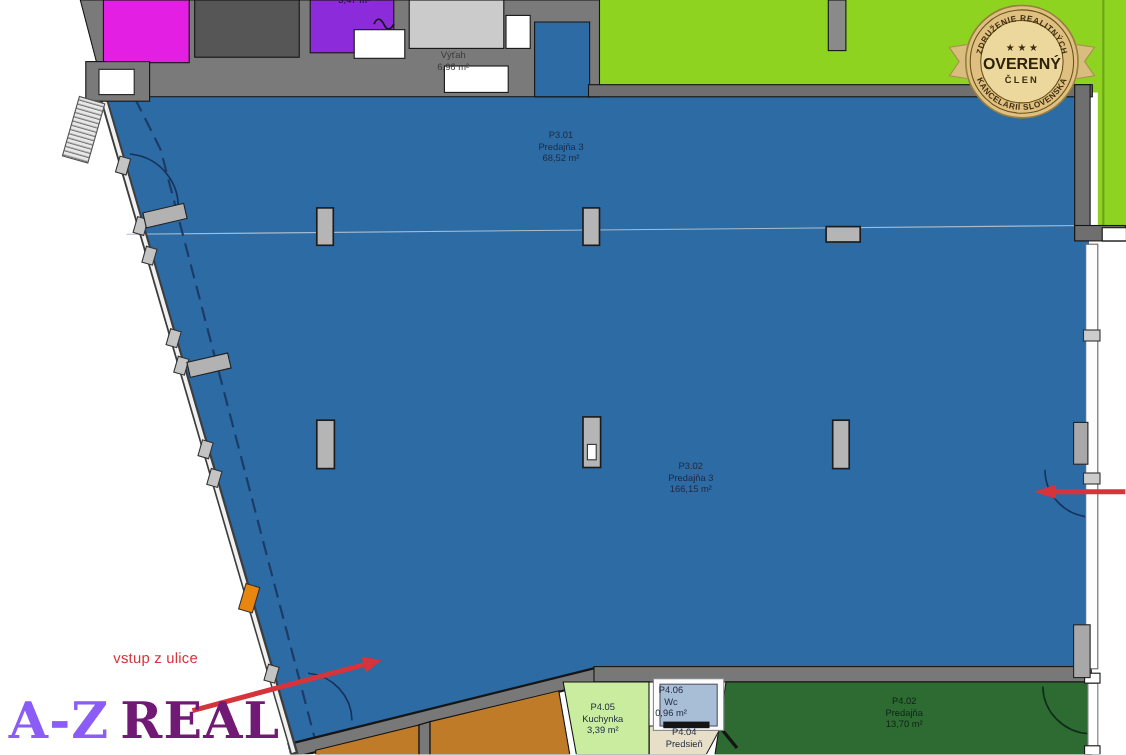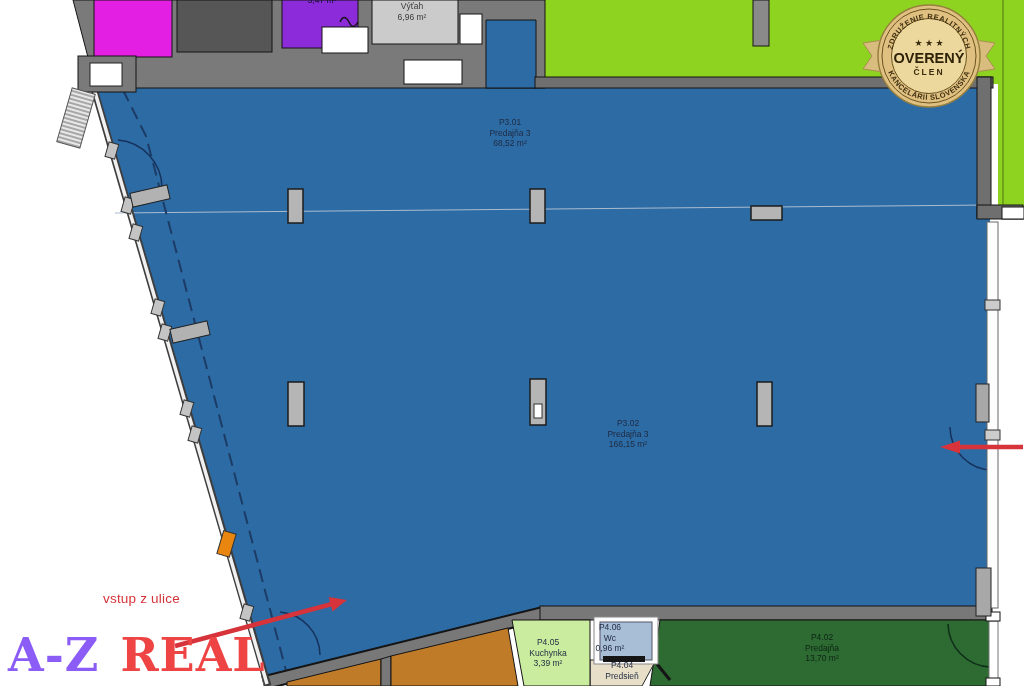--- a/index.html
+++ b/index.html
@@ -2,27 +2,27 @@
 <html><head>
 <meta charset="utf-8">
 <style>
   html,body{margin:0;padding:0;background:#ffffff;}
   .stage{position:relative;width:1024px;height:686px;overflow:hidden;background:#ffffff;
          font-family:"Liberation Sans",sans-serif;}
   .stage svg.plan{position:absolute;left:0;top:0;}
   .lbl{position:absolute;transform:translateX(-50%);text-align:center;
        color:#1e2a40;font-size:8.5px;line-height:10.5px;white-space:nowrap;}
   .lbl span{display:block;}
-  .lbl.gray{color:#3a3a3a;}
+  .lbl.gray{color:#3a3a3a;margin-top:44px;}
   .entrance{position:absolute;left:103px;top:591px;color:#d6333a;font-weight:normal;
             font-size:13.5px;letter-spacing:.2px;}
   .logo{position:absolute;left:8px;top:629px;font-family:"DejaVu Serif","Liberation Serif",serif;
         font-weight:bold;font-size:46px;line-height:52px;letter-spacing:1px;white-space:nowrap;}
   .logo .p1{color:#8b5cf6;}
-  .logo .p2{color:#ef4444;margin-left:21px;}
+  .logo .p2{color:#701a75;margin-left:10px;}
 </style>
 </head>
 <body>
 
 <div class="stage">
 
   <svg class="plan" width="1024" height="686" viewBox="0 0 1024 686">
     <defs>
       <pattern id="hatch" width="4" height="4" patternUnits="userSpaceOnUse">
         <rect width="4" height="4" fill="#e8e8e8"></rect>

